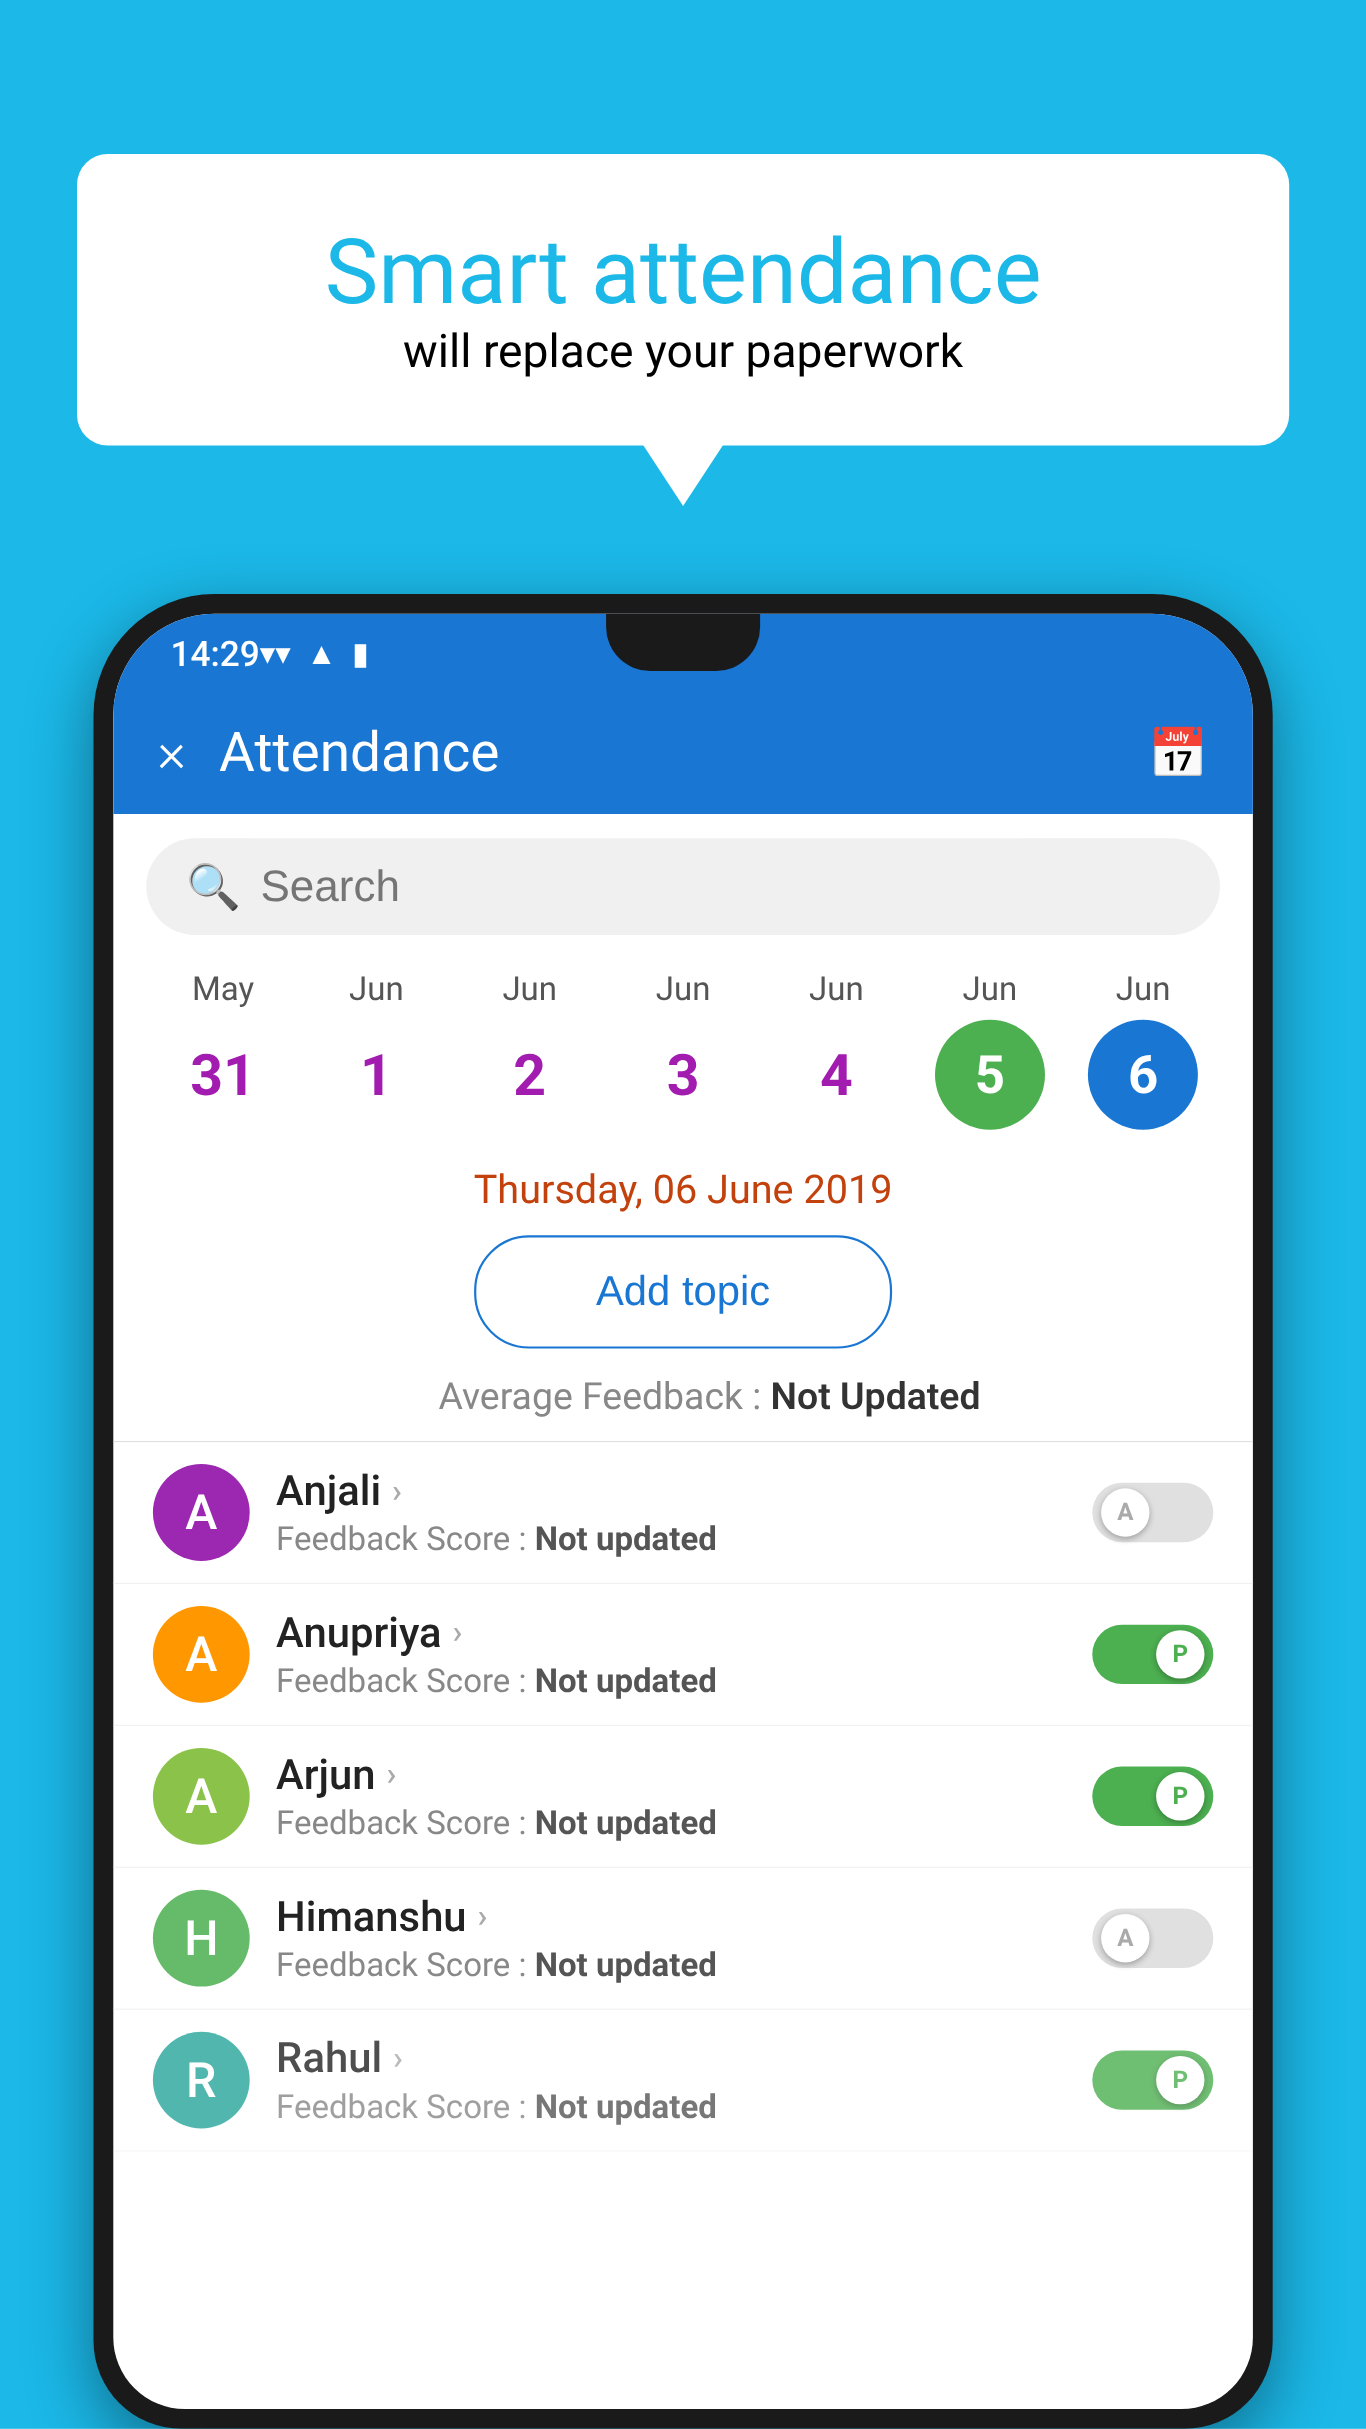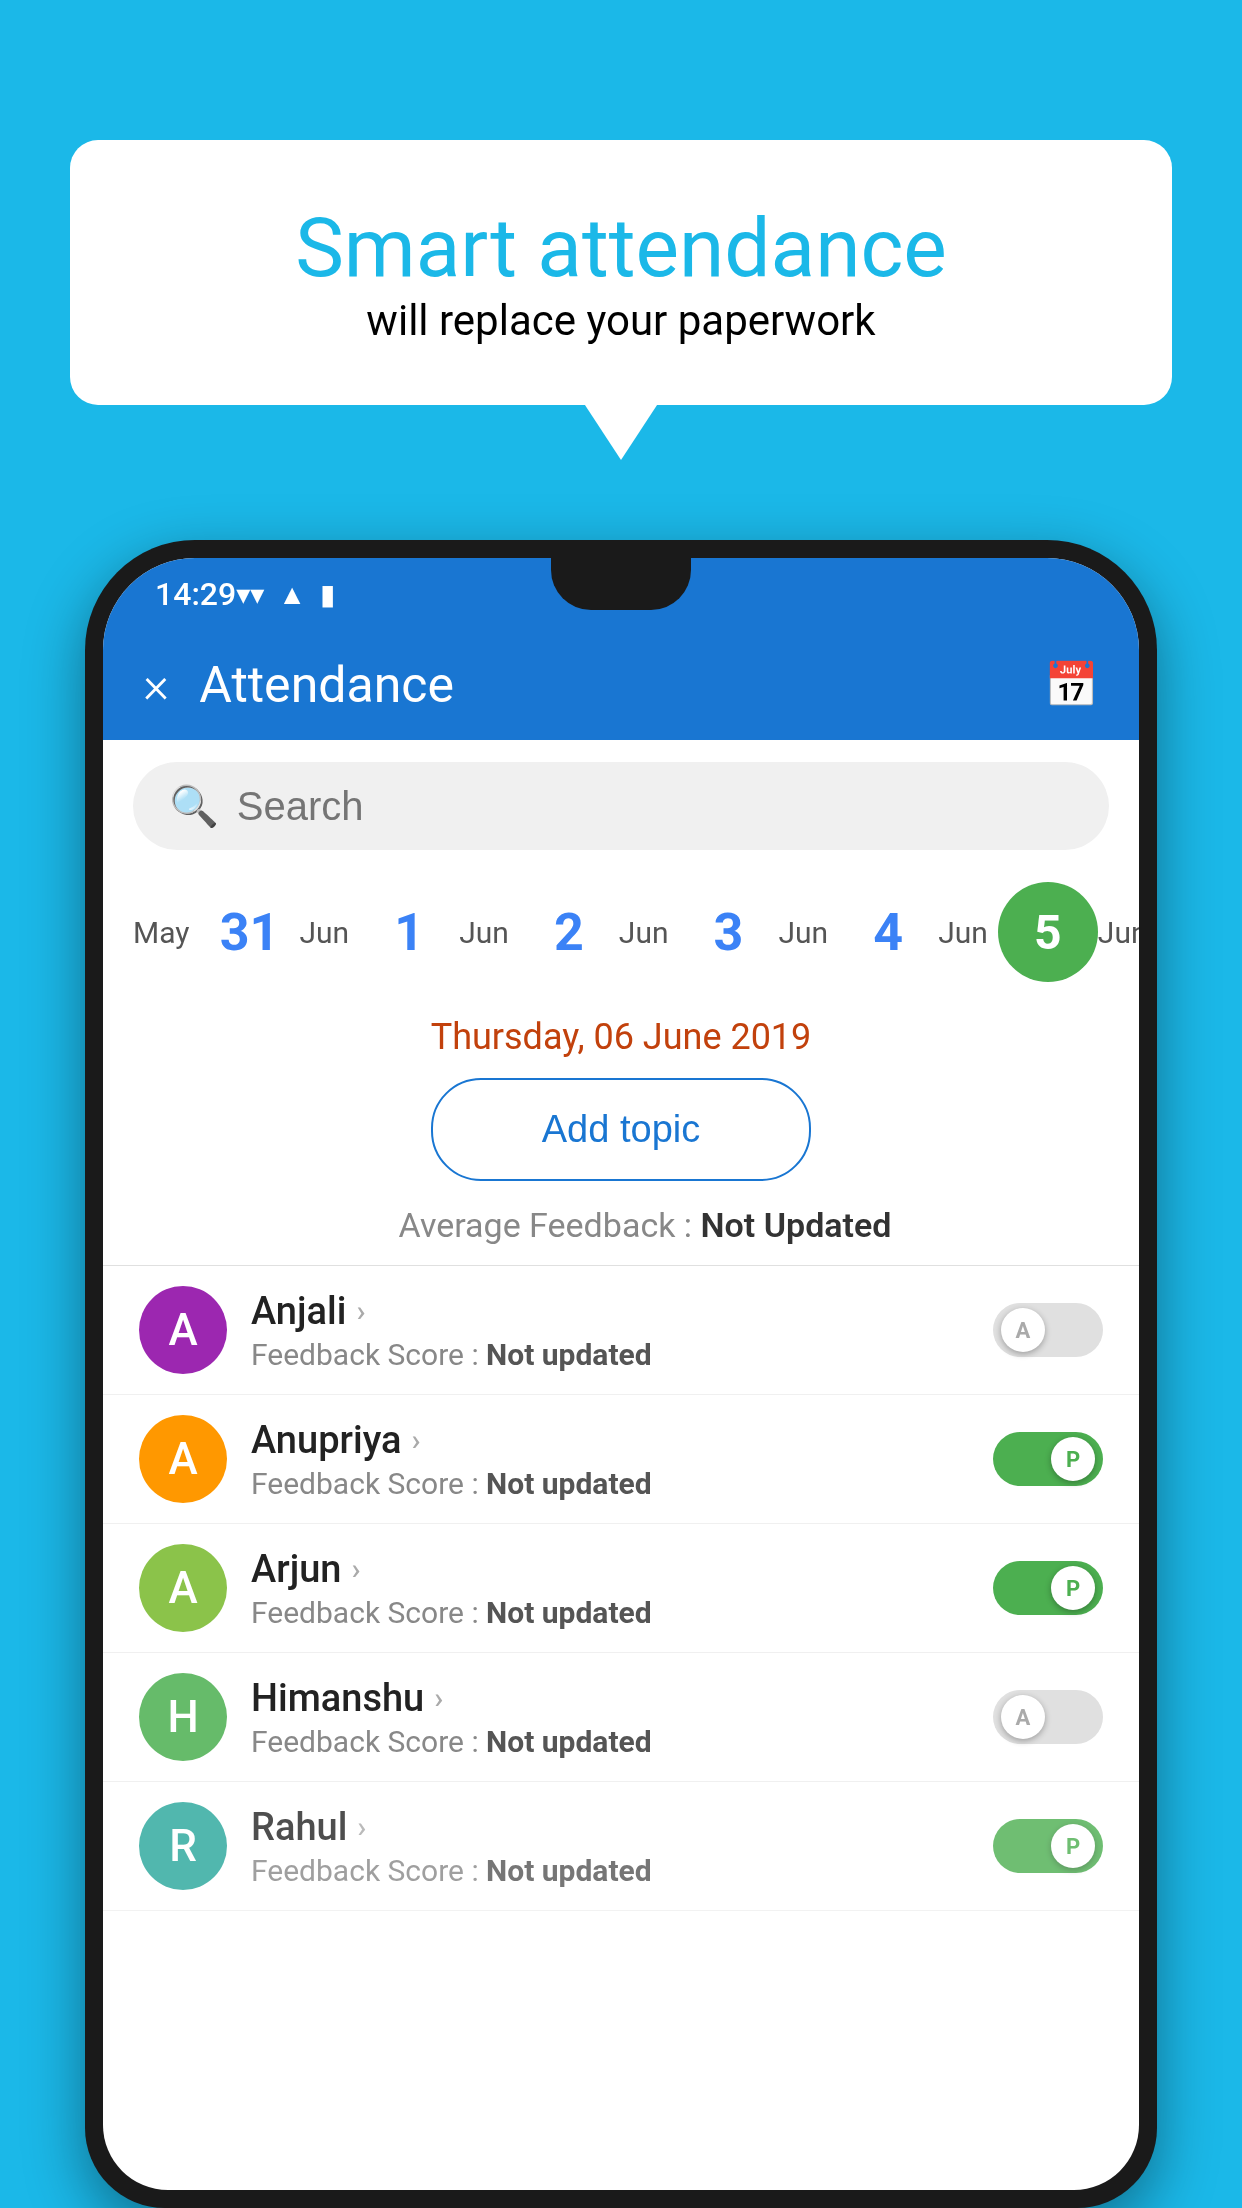--- a/index.html
+++ b/index.html
@@ -177,34 +177,34 @@
     .calendar-strip {
       display: flex;
       align-items: flex-start;
       padding: 10px 30px 20px;
       gap: 0;
     }
 
     .cal-day {
       flex: 1;
       display: flex;
-      flex-direction: row;
+      flex-direction: column;
       align-items: center;
       gap: 10px;
     }
 
     .cal-month {
       font-size: 30px;
       color: #555;
       font-weight: 400;
     }
 
     .cal-num {
       font-size: 52px;
-      color: #3b82f6;
+      color: #a21caf;
       font-weight: 700;
       width: 100px;
       height: 100px;
       display: flex;
       align-items: center;
       justify-content: center;
       border-radius: 50%;
     }
 
     .cal-num.selected-green {

